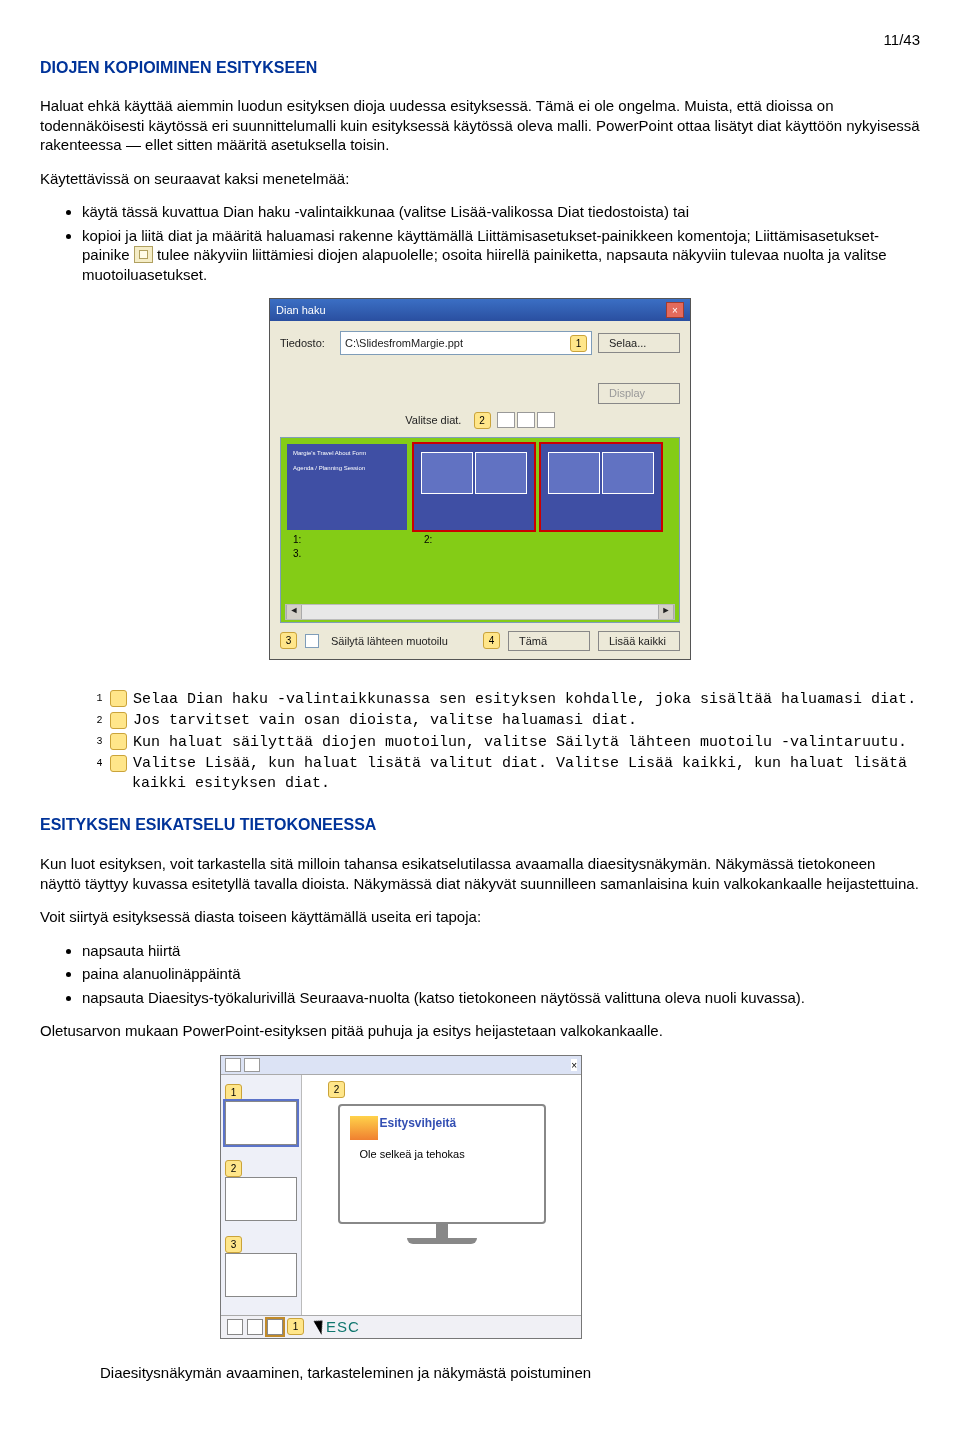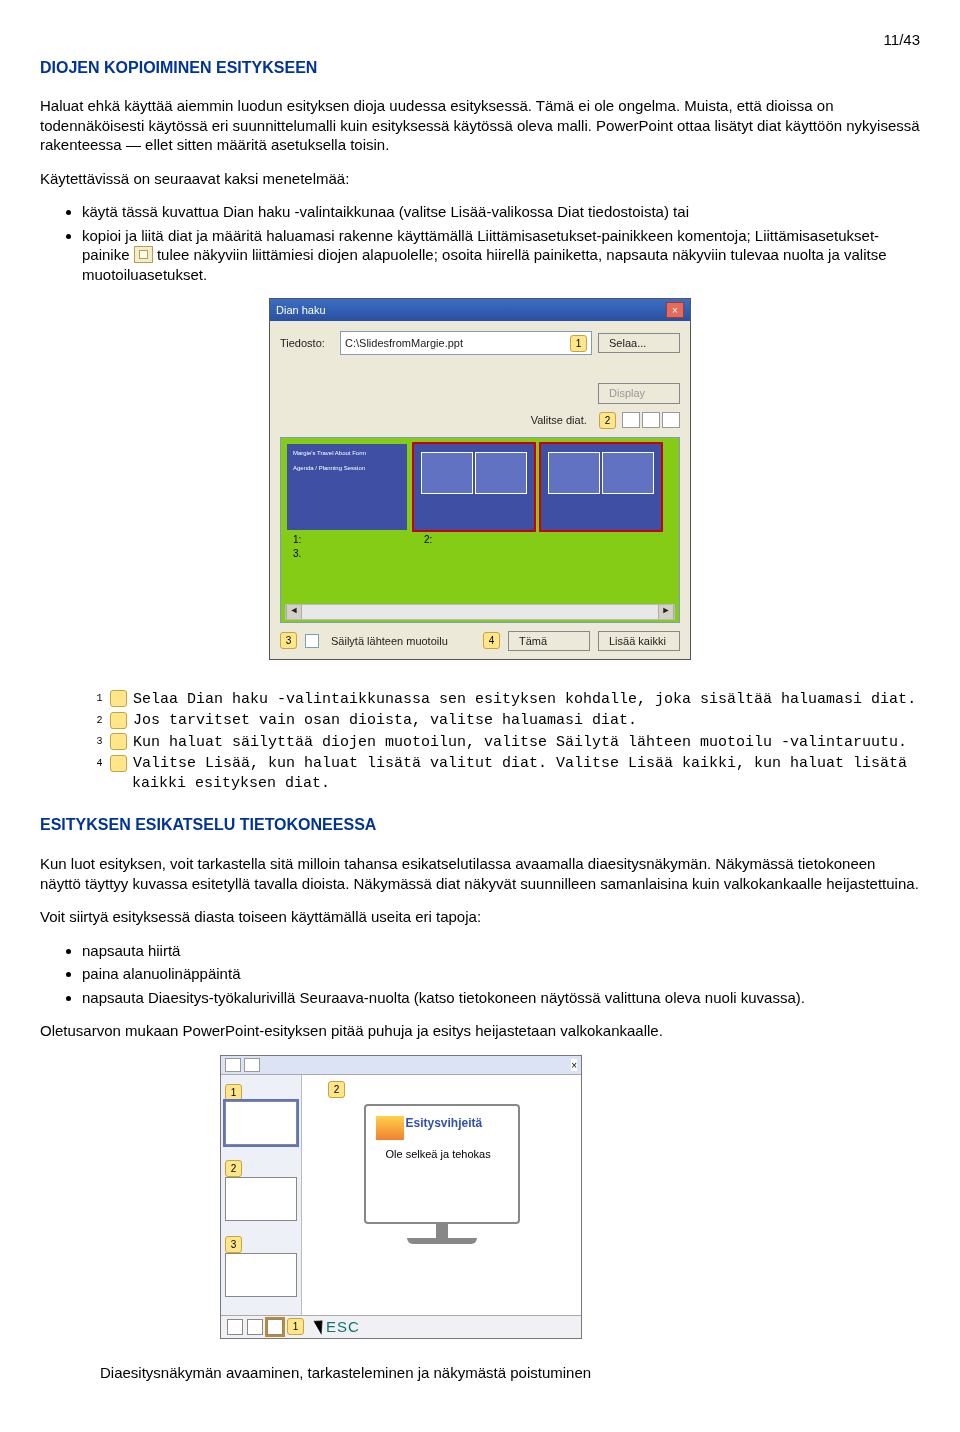--- a/index.html
+++ b/index.html
@@ -170,21 +170,21 @@
   .monitor-box .panel{
     width:72px;background:#eef0f8;border-right:1px solid #bbb;
     padding:6px 4px;
   }
   .monitor-box .panel .thumb{
     border:1px solid #888;background:#fff;height:38px;margin-bottom:12px;font-size:5px;padding:2px;
   }
   .monitor-box .panel .thumb.sel{outline:2px solid #5b73c9;}
   .monitor-box .screen-area{flex:1;display:flex;flex-direction:column;align-items:center;padding:6px;}
   .monitor-box .monitor{
-    width:156px;height:120px;border:2px solid #888;border-radius:4px;
+    width:208px;height:120px;border:2px solid #888;border-radius:4px;
     background:#fff;position:relative;margin-top:6px;
     display:flex;flex-direction:column;align-items:flex-start;
     padding:10px;box-sizing:border-box;
   }
   .monitor-box .monitor .ribbon{width:28px;height:24px;background:linear-gradient(#ffd24a,#f08030);margin-bottom:4px;}
   .monitor-box .monitor .title{color:#334fb3;font-size:12px;font-weight:bold;margin-left:30px;margin-top:-28px;}
   .monitor-box .monitor .sub{font-size:11px;margin-top:16px;margin-left:10px;}
   .monitor-box .stand{width:12px;height:14px;background:#888;}
   .monitor-box .base{width:70px;height:6px;background:#888;border-radius:0 0 6px 6px;}
   .monitor-box .bottom-bar{
@@ -238,21 +238,21 @@
         <label>Tiedosto:</label>
         <div class="textfield">
           <span>C:\SlidesfromMargie.ppt</span>
           <span class="callout">1</span>
         </div>
         <div class="btn">Selaa...</div>
       </div>
       <div class="row" style="justify-content:flex-end;">
         <div class="btn disabled">Display</div>
       </div>
-      <div class="row" style="justify-content:flex-end;">
+      <div class="row" style="justify-content:center;">
         <span>
           <span>Valitse diat.</span>
           &nbsp;&nbsp;
           <span class="callout">2</span>
         </span>
         <span class="viewicons">
           <span></span>
           <span></span>
           <span></span>
         </span>

